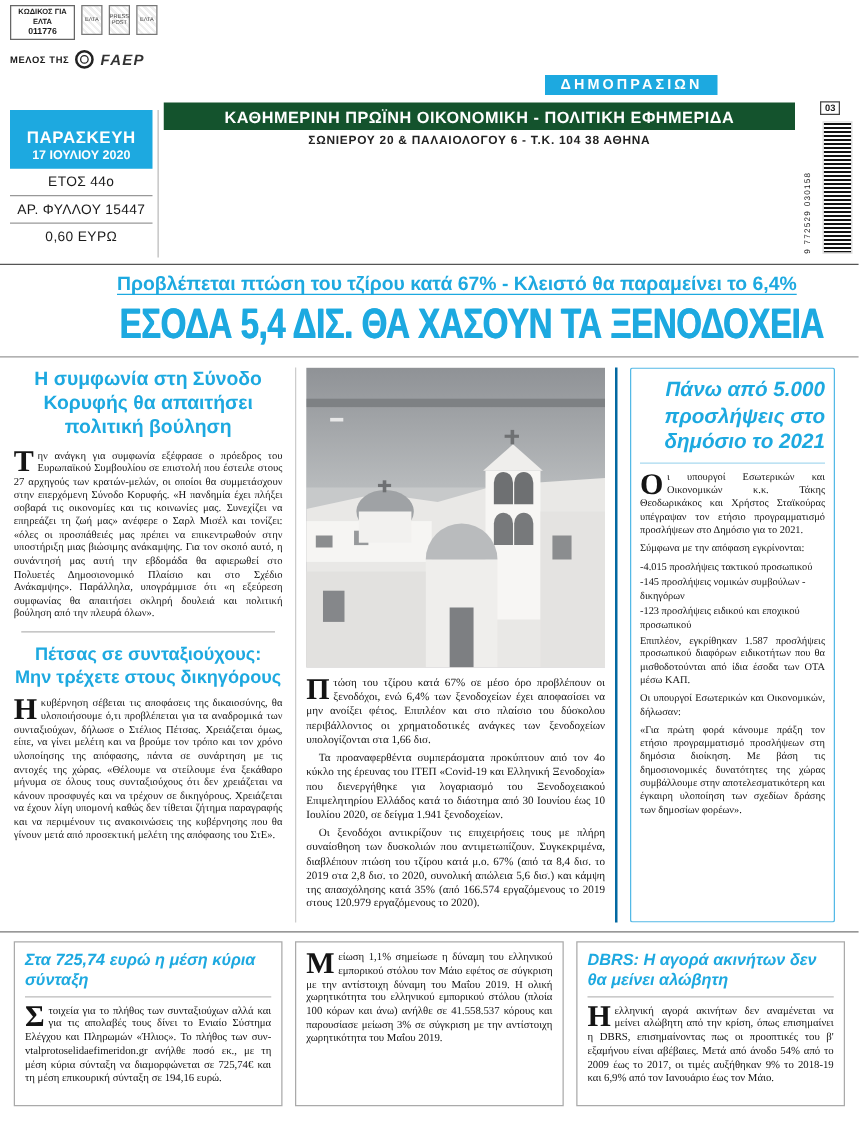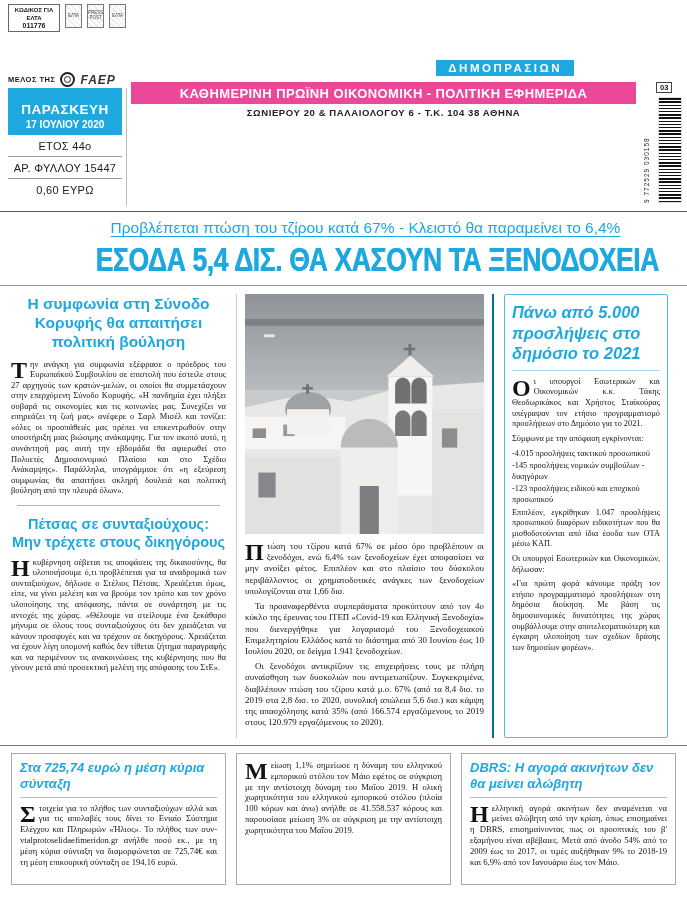--- a/index.html
+++ b/index.html
@@ -18,21 +18,21 @@
   .header{position:relative;height:212px;border-bottom:1px solid #555;}
 
   .postal{position:absolute;left:8px;top:4px;display:flex;gap:5px;align-items:flex-start;}
   .postal-box{border:1px solid #666;padding:2px 3px;text-align:center;width:52px;}
   .postal-box .pl{font-size:6px;line-height:1.25;font-weight:bold;}
   .postal-box .pc{font-size:7px;font-weight:bold;}
   .stamp{width:17px;height:24px;border:1px solid #777;display:flex;align-items:center;justify-content:center;
          text-align:center;font-size:4.5px;line-height:1.1;color:#444;
          background:repeating-linear-gradient(45deg,#fff 0 2px,#eee 2px 4px);}
 
-  .member{position:absolute;left:8px;top:40px;display:flex;align-items:center;gap:5px;margin-top:32px;}
+  .member{position:absolute;left:8px;top:40px;display:flex;align-items:center;gap:5px;}
   .member-label{font-size:7.5px;font-weight:bold;letter-spacing:0.5px;}
   .faep-circle{width:15px;height:15px;border:2.5px solid #222;border-radius:50%;position:relative;}
   .faep-circle::after{content:"";position:absolute;inset:2px;border:1px solid #222;border-radius:50%;}
   .member-org{font-size:12px;font-weight:bold;font-style:italic;letter-spacing:1px;color:#333;}
 
   .dateblock{position:absolute;left:8px;top:88px;width:114px;text-align:center;}
   .datebox{background:var(--accent);color:#fff;padding:14px 2px 5px;}
   .datebox .day{font-size:13.5px;font-weight:bold;letter-spacing:0.5px;}
   .datebox .date{font-size:10px;font-weight:bold;margin-top:2px;}
   .drow{border-bottom:1px solid #999;padding:5px 0 4px;font-weight:normal;font-size:11px;letter-spacing:0.3px;}
@@ -41,36 +41,36 @@
 
   .mastarea{position:absolute;left:131px;top:66px;width:505px;text-align:center;}
   .masttitle{
     font-size:74px;line-height:0.95;color:var(--accent);
     font-weight:bold;font-style:italic;letter-spacing:1px;
     text-shadow:1px 0 0 currentColor;
   }
   .mastsub-wrap{text-align:right;padding-right:62px;margin-top:-8px;}
   .mastsub{display:inline-block;background:var(--accent);color:#fff;font-weight:bold;
            font-size:11.5px;letter-spacing:2.5px;padding:2px 12px;text-align:center;}
-  .tagline{background:#ec4899;color:#fff;font-weight:bold;font-size:13px;
+  .tagline{background:#14532d;color:#fff;font-weight:bold;font-size:13px;
            padding:4px 0 3px;margin-top:6px;letter-spacing:0.4px;}
   .address{font-size:9.5px;font-weight:bold;margin-top:3px;letter-spacing:0.6px;color:#222;}
 
   .barcode-wrap{position:absolute;right:5px;top:76px;width:38px;height:132px;}
   .bc-corner{font-size:7.5px;font-weight:bold;border:1px solid #444;display:inline-block;
              padding:0 3px;margin-left:12px;}
   .bc-body{position:relative;margin-top:3px;height:110px;}
   .bars{position:absolute;right:0;top:0;width:24px;height:106px;border:1px solid #ddd;
         background:repeating-linear-gradient(0deg,#111 0 1.5px,#fff 1.5px 3.2px);}
   .bc-num{position:absolute;left:-1px;top:0;height:106px;writing-mode:vertical-rl;
           transform:rotate(180deg);font-size:6.5px;letter-spacing:1px;color:#222;}
 
   
   .kicker{text-align:center;padding:7px 0 2px;}
-  .kicker span{color:var(--accent);font-weight:normal;font-size:15.5px;
+  .kicker span{color:var(--accent);font-weight:bold;font-size:15.5px;
                text-decoration:underline;text-underline-offset:3px;padding-left:44px;}
   .headline{text-align:center;padding:1px 16px 6px;border-bottom:1px solid #999;overflow:hidden;}
   .headline span{display:inline-block;white-space:nowrap;color:var(--accent);
                  font-weight:bold;font-size:34px;letter-spacing:-0.5px;
                  transform:scaleX(0.78);transform-origin:center;
                  text-shadow:0.7px 0 0 currentColor;}
 
   
   .columns{display:grid;grid-template-columns:215px 258px 164px;column-gap:10px;
            padding:8px 11px 4px;height:456px;overflow:hidden;}
@@ -92,21 +92,21 @@
 
   .photo{width:100%;height:240px;overflow:hidden;background:#c9cbcc;}
   .photo svg{display:block;}
   .mid-body{margin-top:7px;}
   .mid-body p{font-family:"Liberation Serif", serif;font-size:8.9px;line-height:1.26;
               text-align:justify;color:#141414;margin-bottom:4px;}
   .mid-body p.indent{text-indent:10px;}
 
   .rightbox{border:1px solid #54b9e6;border-radius:2px;padding:7px 7px 5px;height:100%;}
   .rtitle{color:var(--accent);font-weight:bold;font-style:italic;font-size:16.5px;
-          line-height:1.25;text-align:left;padding-bottom:6px;margin-bottom:6px;
+          line-height:1.25;text-align:right;padding-bottom:6px;margin-bottom:6px;
           border-bottom:1px solid #a8d9f0;}
   .rbody p{font-family:"Liberation Serif", serif;font-size:8.3px;line-height:1.28;
            text-align:justify;color:#141414;margin-bottom:4px;}
   .rbody p.bullet{text-align:left;margin-bottom:2px;}
 
   
   .bottomrow{display:grid;grid-template-columns:1fr 1fr 1fr;gap:10px;
              padding:7px 11px 0;border-top:1px solid #777;margin-top:3px;height:140px;}
   .bbox{border:1px solid #aaa;padding:6px 8px 4px;overflow:hidden;}
   .btitle{color:var(--accent);font-weight:bold;font-style:italic;font-size:13px;
@@ -236,21 +236,21 @@
 
   <div class="col-right">
     <div class="rightbox">
       <div class="rtitle">Πάνω από 5.000 προσλήψεις στο δημόσιο το 2021</div>
       <div class="rbody">
         <p class="dropcap">Οι υπουργοί Εσωτερικών και Οικονομικών κ.κ. Τάκης Θεοδωρικάκος και Χρήστος Σταϊκούρας υπέγραψαν τον ετήσιο προγραμματισμό προσλήψεων στο Δημόσιο για το 2021.</p>
         <p>Σύμφωνα με την απόφαση εγκρίνονται:</p>
         <p class="bullet">-4.015 προσλήψεις τακτικού προσωπικού</p>
         <p class="bullet">-145 προσλήψεις νομικών συμβούλων - δικηγόρων</p>
         <p class="bullet">-123 προσλήψεις ειδικού και εποχικού προσωπικού</p>
-        <p>Επιπλέον, εγκρίθηκαν 1.047 προσλήψεις προσωπικού διαφόρων ειδικοτήτων που θα μισθοδοτούνται από ίδια έσοδα των ΟΤΑ μέσω ΚΑΠ.</p>
+        <p>Επιπλέον, εγκρίθηκαν 1.587 προσλήψεις προσωπικού διαφόρων ειδικοτήτων που θα μισθοδοτούνται από ίδια έσοδα των ΟΤΑ μέσω ΚΑΠ.</p>
         <p>Οι υπουργοί Εσωτερικών και Οικονομικών, δήλωσαν:</p>
         <p>«Για πρώτη φορά κάνουμε πράξη τον ετήσιο προγραμματισμό προσλήψεων στη δημόσια διοίκηση. Με βάση τις δημοσιονομικές δυνατότητες της χώρας συμβάλλουμε στην αποτελεσματικότερη και έγκαιρη υλοποίηση των σχεδίων δράσης των δημοσίων φορέων».</p>
       </div>
     </div>
   </div>
 </div>
 
 <div class="bottomrow">
   <div class="bbox">
     <div class="btitle">Στα 725,74 ευρώ η μέση κύρια σύνταξη</div>

